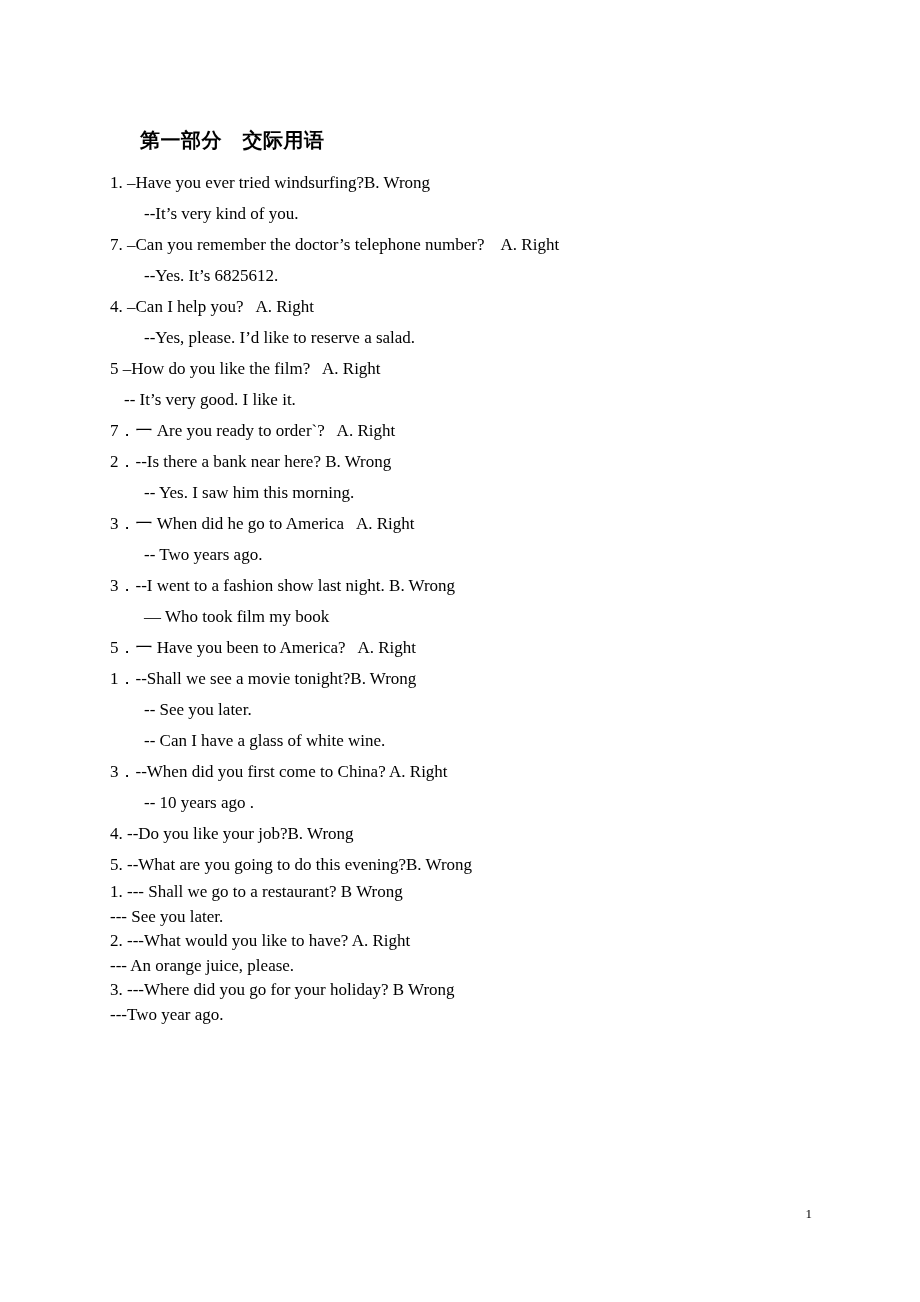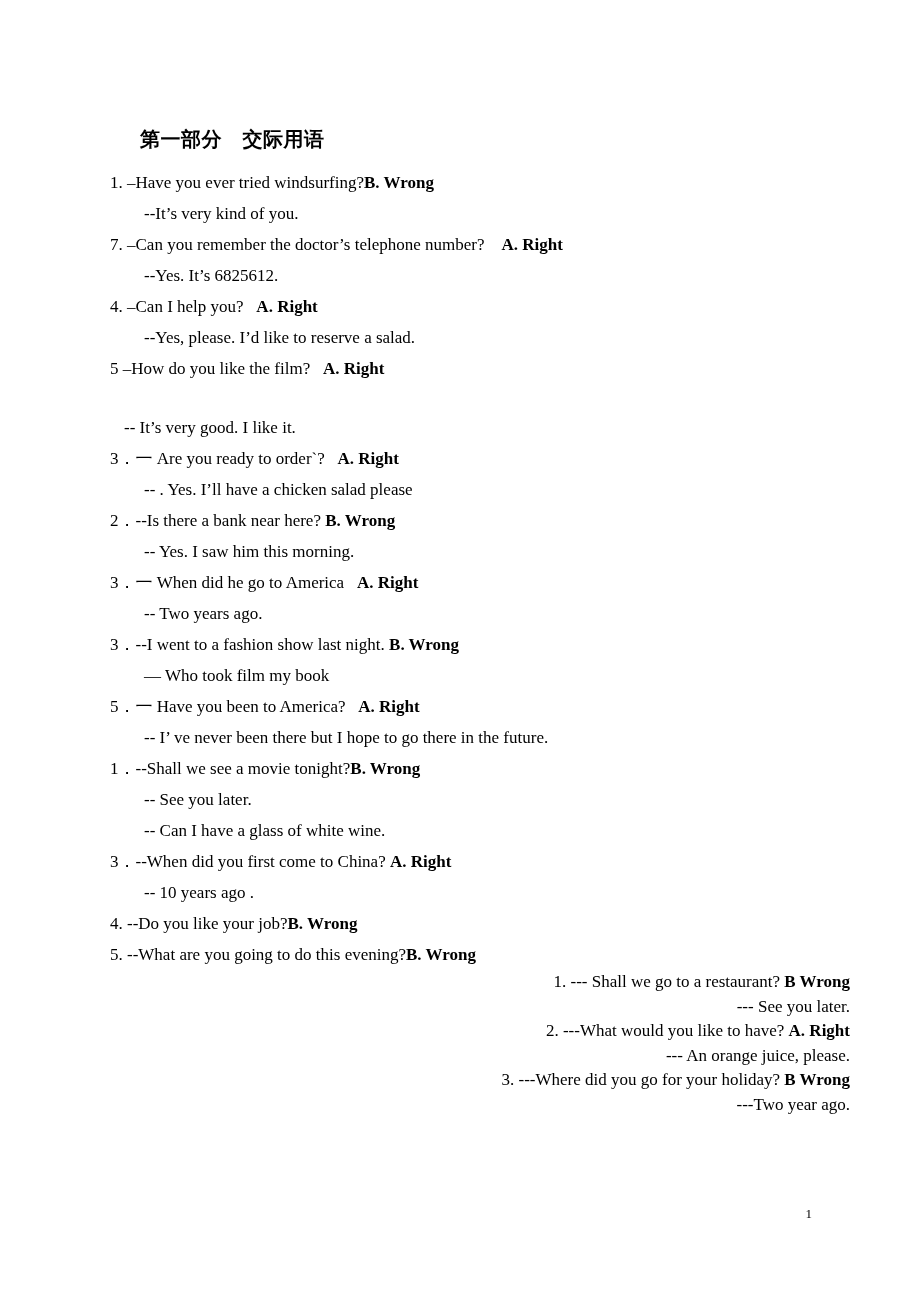--- a/index.html
+++ b/index.html
@@ -23,64 +23,62 @@
   }
   .content {
     position: absolute;
     left: 110px;
     top: 128px;
     width: 740px;
   }
 
   
   .doc-heading {
-    font-family: Liberation Mono, monospace;
+    font-family: Liberation Serif, serif;
     font-size: 20px;
     font-weight: 700;
     letter-spacing: 0.5px;
     margin: 0 0 14px 30px;
     line-height: 1.25;
     white-space: pre;
   }
 
   
   .qa-group {
     margin: 0;
     padding: 0;
   }
   .qa-group.loose .qa-line {
     line-height: 31px;
     font-size: 17px;
   }
   .qa-group.tight .qa-line {
     line-height: 24.5px;
     font-size: 17px;
-    text-align: right;
   }
   .qa-line {
     margin: 0;
     padding: 0;
     white-space: pre-wrap;
     word-break: normal;
   }
   .qa-line.q {
     text-indent: 0;
   }
   .qa-line.a {
     padding-left: 34px;
   }
   .qa-line.a-narrow {
     padding-left: 14px;
-    margin-top: 28px;
   }
   .qa-line.a-flush {
     padding-left: 0;
   }
   .ans {
-    font-weight: 700;
+    font-weight: 400;
   }
 
   
   .page-number {
     position: absolute;
     right: 108px;
     top: 1206px;
     font-size: 13px;
     font-family: "Liberation Serif", "DejaVu Serif", serif;
     color: #000000;
@@ -100,30 +98,28 @@
           <p class="qa-line q"><span>1. –Have you ever tried windsurfing?</span><span class="ans">B. Wrong</span></p>
           <p class="qa-line a"><span>--It’s very kind of you.</span></p>
           <p class="qa-line q"><span>7. –Can you remember the doctor’s telephone number?    </span><span class="ans">A. Right</span></p>
           <p class="qa-line a"><span>--Yes. It’s 6825612.</span></p>
           <p class="qa-line q"><span>4. –Can I help you?   </span><span class="ans">A. Right</span></p>
           <p class="qa-line a"><span>--Yes, please. I’d like to reserve a salad.</span></p>
           <p class="qa-line q"><span>5 –How do you like the film?   </span><span class="ans">A. Right</span></p>
           <p class="qa-line a-narrow"><span>-- It’s very good. I like it.</span></p>
         </div>
         <div class="qa-group loose">
-          <p class="qa-line q"><span>3．一 Are you ready to order`?   </span><span class="ans">A. Right</span></p>
-          <p class="qa-line a"><span>-- . Yes. I’ll have a chicken salad please</span></p>
+          <p class="qa-line q"><span>7．一 Are you ready to order`?   </span><span class="ans">A. Right</span></p>
           <p class="qa-line q"><span>2．--Is there a bank near here? </span><span class="ans">B. Wrong</span></p>
           <p class="qa-line a"><span>-- Yes. I saw him this morning.</span></p>
           <p class="qa-line q"><span>3．一 When did he go to America   </span><span class="ans">A. Right</span></p>
           <p class="qa-line a"><span>-- Two years ago.</span></p>
           <p class="qa-line q"><span>3．--I went to a fashion show last night. </span><span class="ans">B. Wrong</span></p>
           <p class="qa-line a"><span>— Who took film my book</span></p>
           <p class="qa-line q"><span>5．一 Have you been to America?   </span><span class="ans">A. Right</span></p>
-          <p class="qa-line a"><span>-- I’ ve never been there but I hope to go there in the future.</span></p>
         </div>
         <div class="qa-group loose">
           <p class="qa-line q"><span>1．--Shall we see a movie tonight?</span><span class="ans">B. Wrong</span></p>
           <p class="qa-line a"><span>-- See you later.</span></p>
           <p class="qa-line a"><span>-- Can I have a glass of white wine.</span></p>
           <p class="qa-line q"><span>3．--When did you first come to China? </span><span class="ans">A. Right</span></p>
           <p class="qa-line a"><span>-- 10 years ago .</span></p>
           <p class="qa-line q"><span>4. --Do you like your job?</span><span class="ans">B. Wrong</span></p>
           <p class="qa-line q"><span>5. --What are you going to do this evening?</span><span class="ans">B. Wrong</span></p>
         </div>

